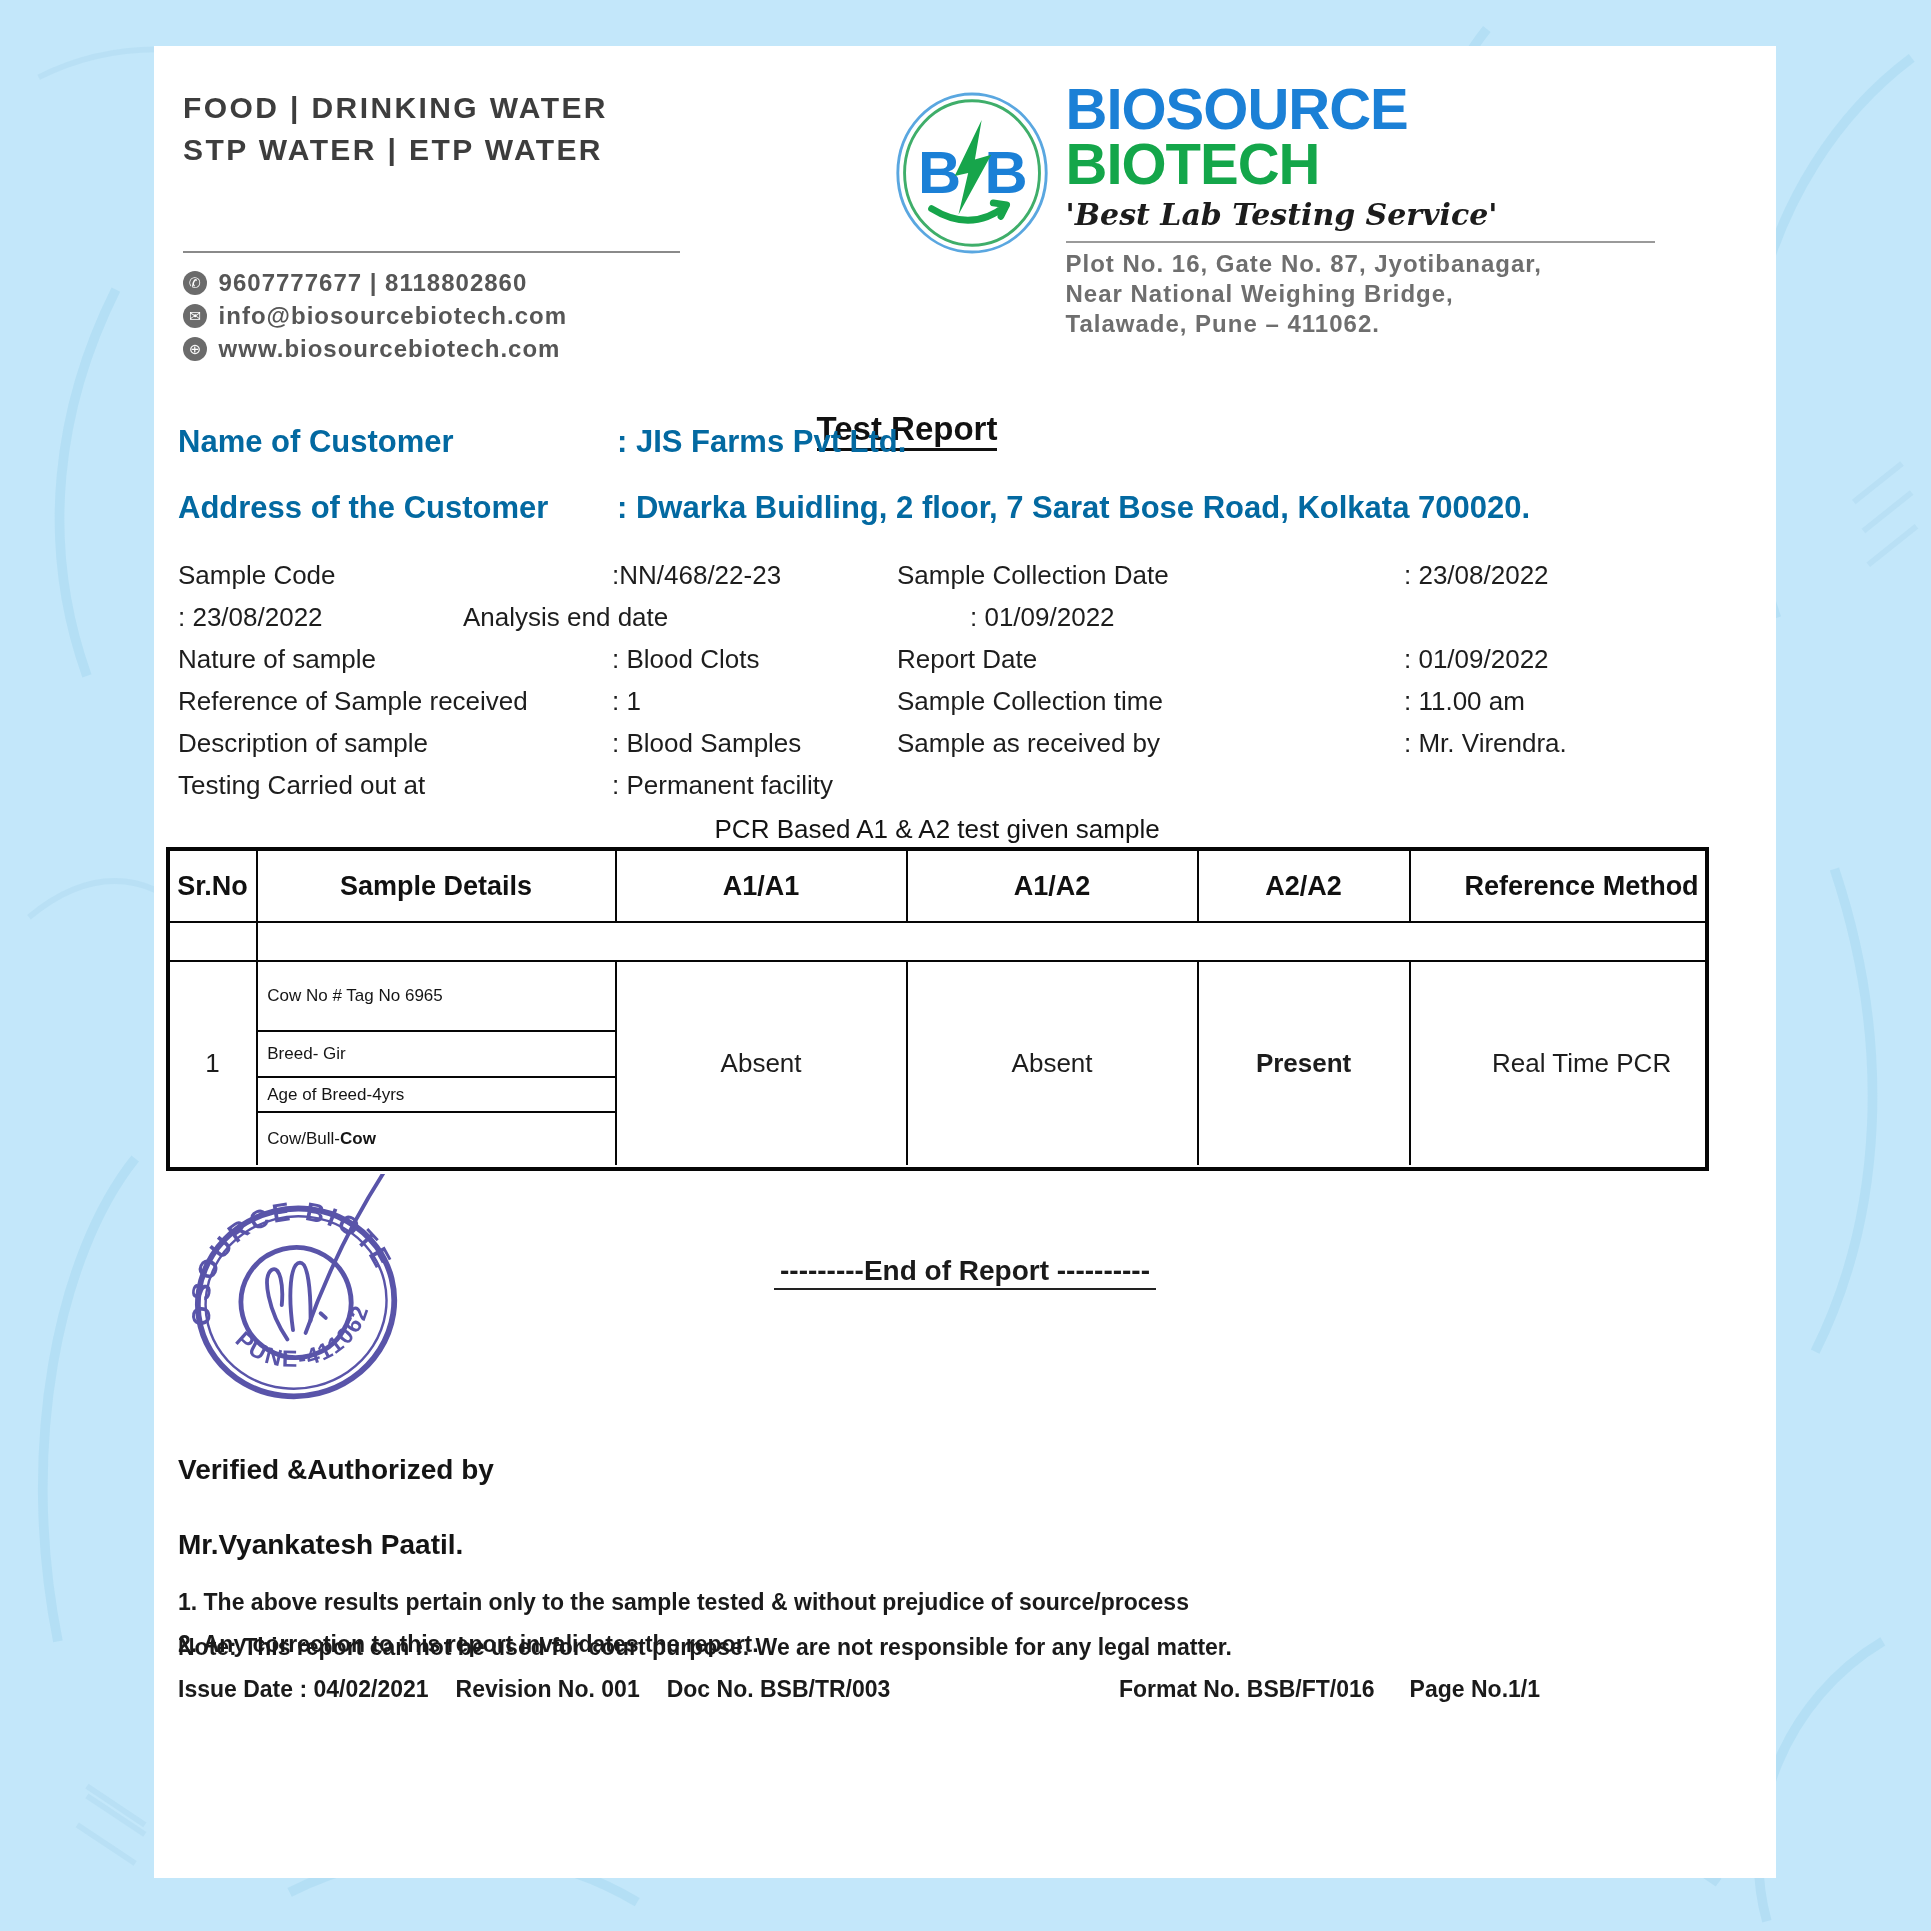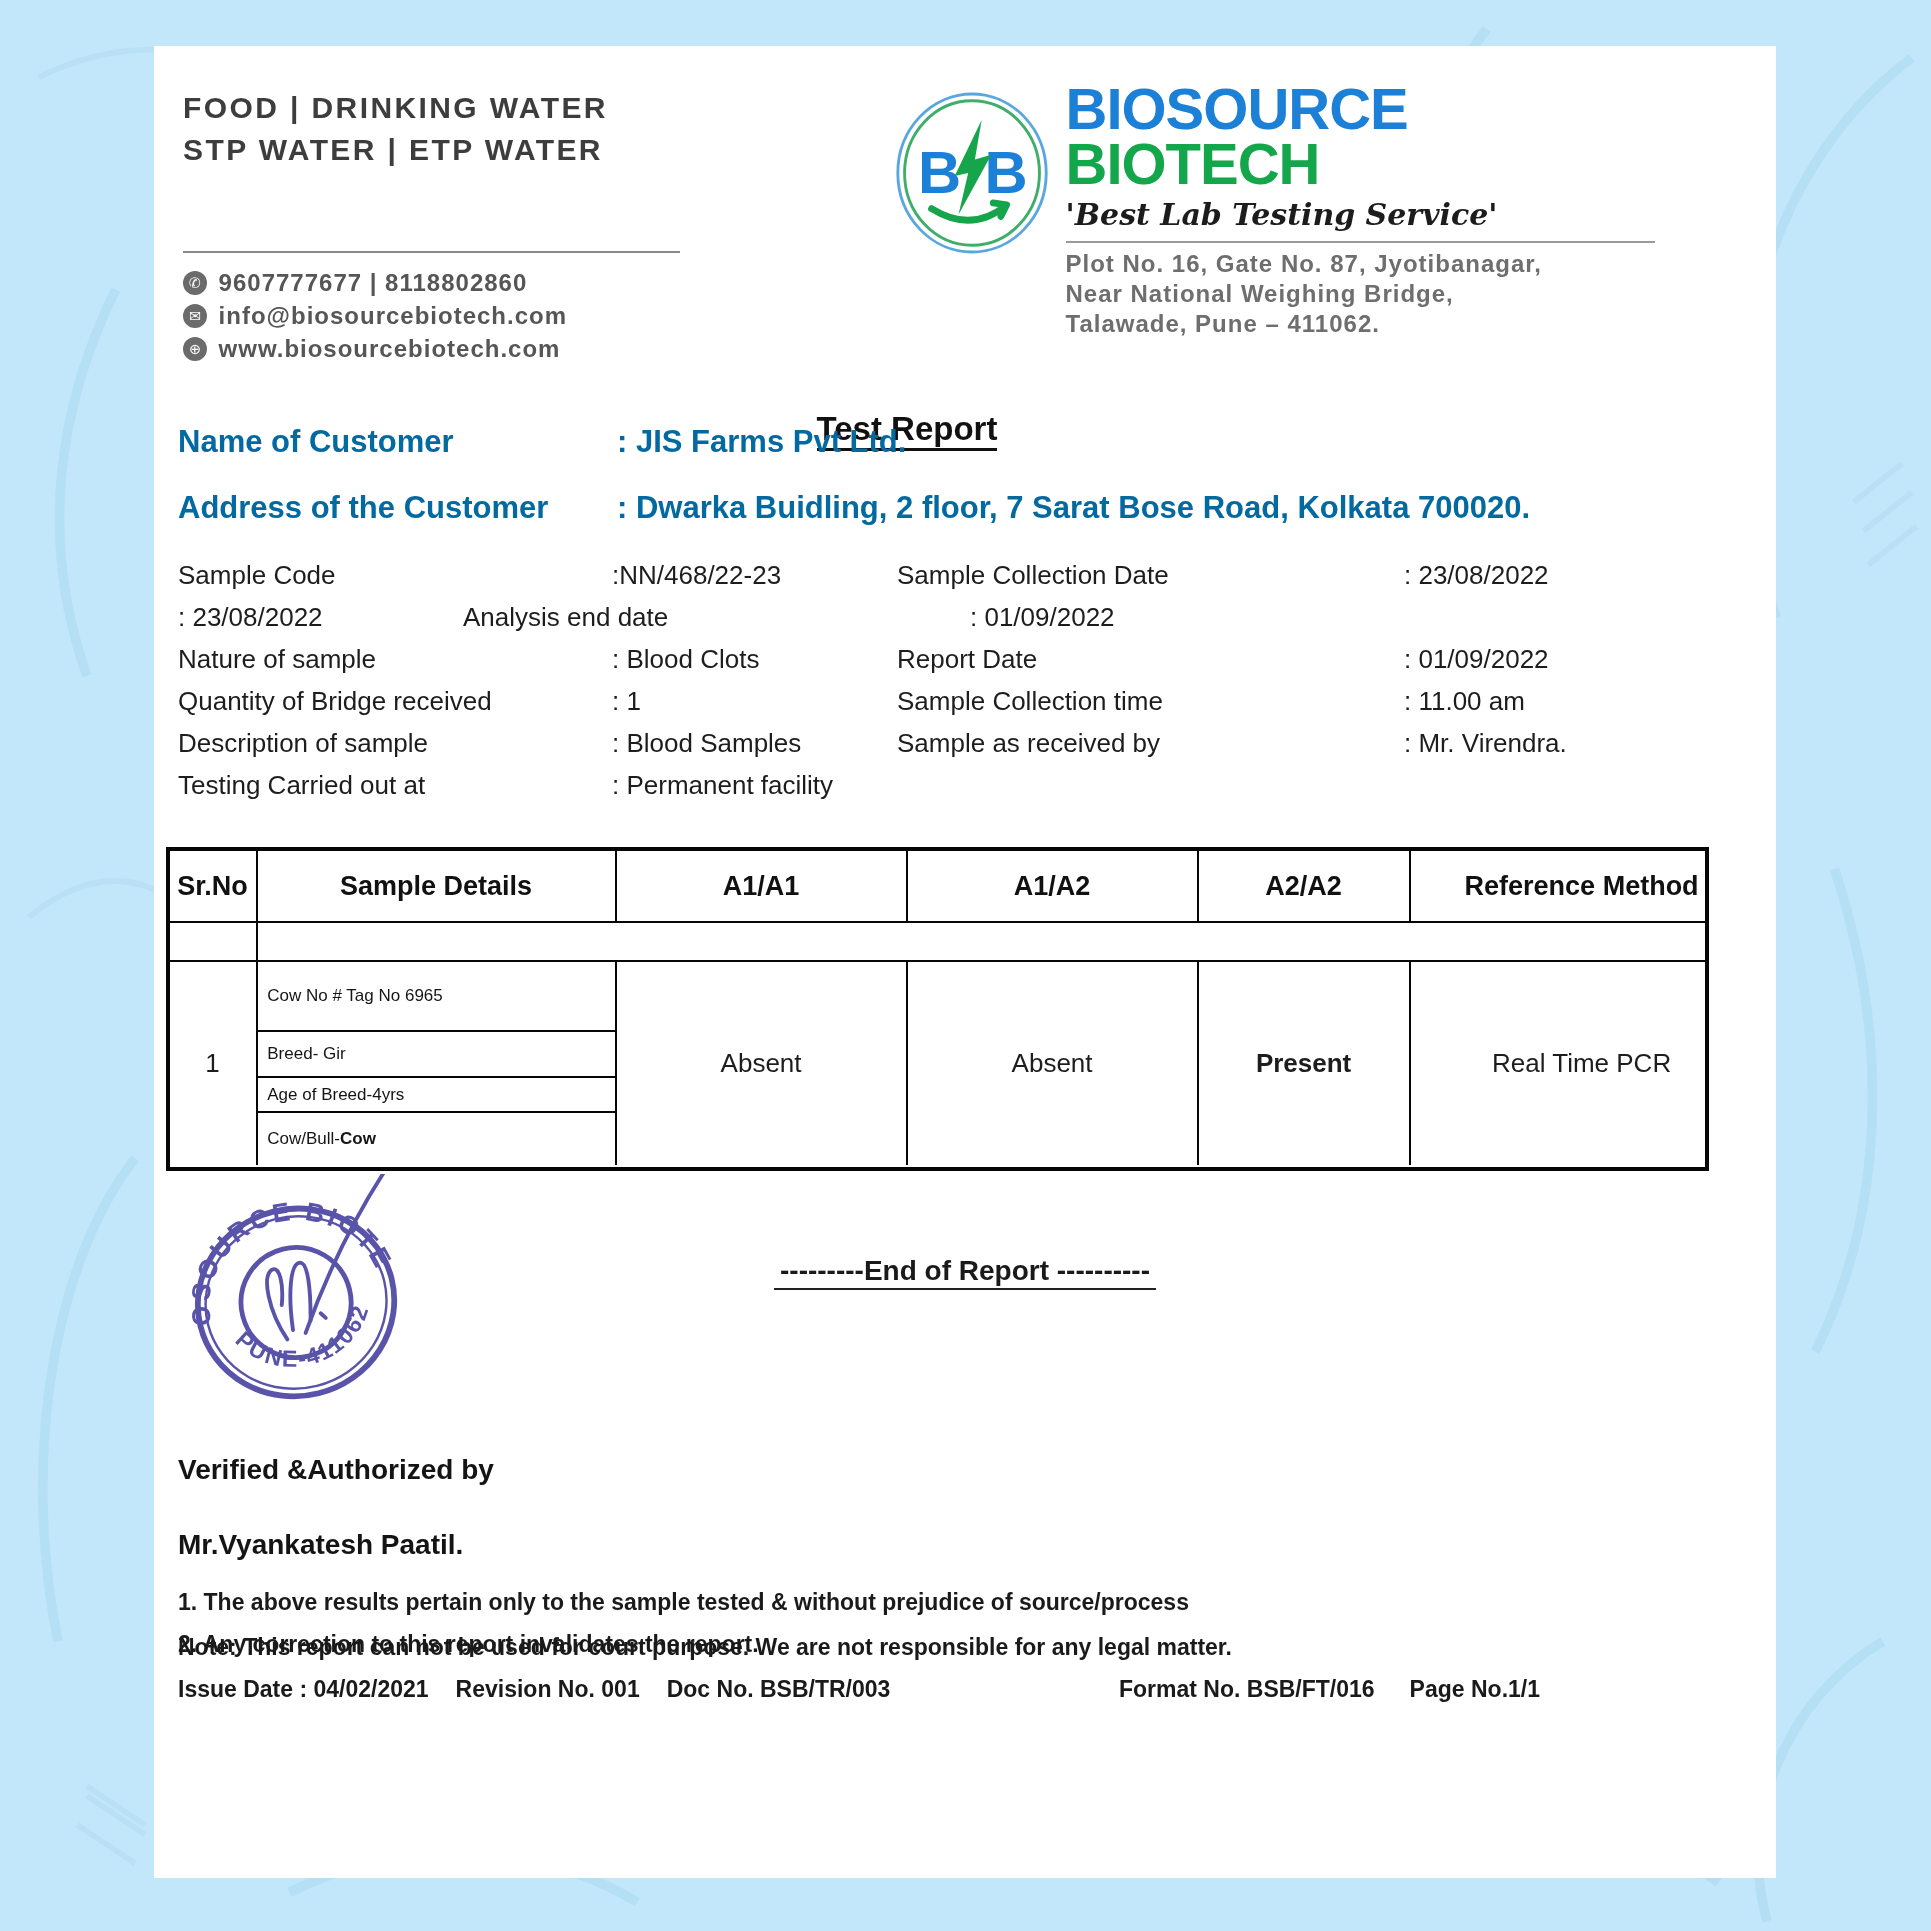--- a/index.html
+++ b/index.html
@@ -187,39 +187,40 @@
       <span class="c3">Analysis end date</span>
       <span class="c4">: 01/09/2022</span>
     </div>
     <div class="d-row">
       <span class="c1">Nature of sample</span>
       <span class="c2">: Blood Clots</span>
       <span class="c3">Report  Date</span>
       <span class="c4">: 01/09/2022</span>
     </div>
     <div class="d-row">
-      <span class="c1">Quantity of Bridge received</span>
+      <span class="c1">Reference of Sample received</span>
       <span class="c2">: 1</span>
       <span class="c3">Sample Collection time</span>
       <span class="c4">: 11.00 am</span>
     </div>
     <div class="d-row">
       <span class="c1">Description of sample</span>
       <span class="c2">: Blood Samples</span>
       <span class="c3">Sample as received by</span>
       <span class="c4">: Mr. Virendra.</span>
     </div>
     <div class="d-row">
       <span class="c1">Testing Carried out at</span>
       <span class="c2">: Permanent facility</span>
       <span class="c3"></span>
       <span class="c4"></span>
     </div>
   </div>
 
+  <div class="table-caption">PCR Based A1 &amp; A2 test given sample</div>
 
   <div class="report-table">
     <div class="t-row t-head">
       <div class="t-cell w1">Sr.No</div>
       <div class="t-cell w2">Sample Details</div>
       <div class="t-cell w3">A1/A1</div>
       <div class="t-cell w4">A1/A2</div>
       <div class="t-cell w5">A2/A2</div>
       <div class="t-cell w6 last">Reference Method</div>
     </div>

